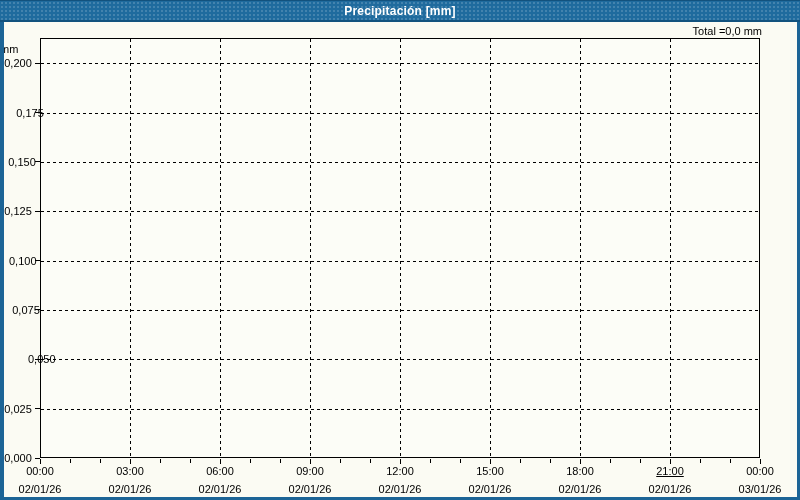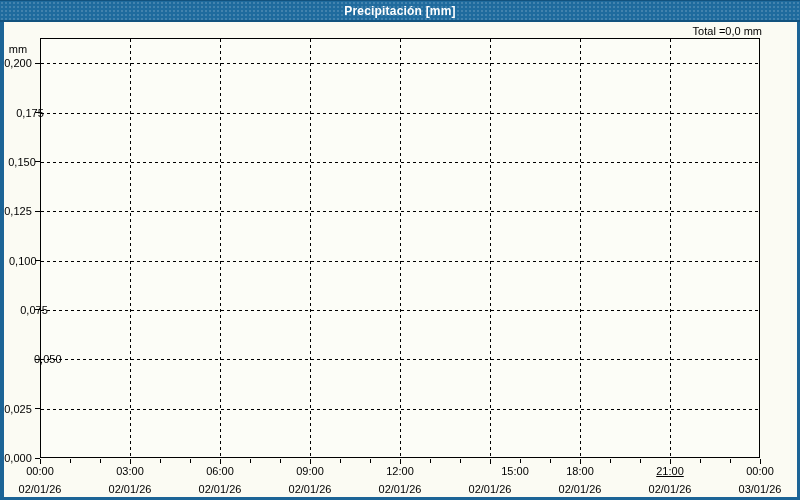--- a/index.html
+++ b/index.html
@@ -50,21 +50,21 @@
 
   .vgrid{position:absolute;top:0;width:1px;height:100%;
     background:repeating-linear-gradient(180deg,var(--grid) 0 3px,transparent 3px 6px);}
   .hgrid{position:absolute;left:0;width:100%;height:1px;
     background:repeating-linear-gradient(90deg,var(--grid) 0 3px,transparent 3px 6px);}
 
   .tick{position:absolute;background:var(--grid);}
 
   .ylab{position:absolute;width:36px;text-align:center;font-size:11px;color:var(--text);line-height:14px;}
   .xlab-time,.xlab-date{position:absolute;width:70px;text-align:center;font-size:11px;color:var(--text);line-height:14px;}
-  .unit{position:absolute;width:36px;text-align:center;font-size:11px;color:var(--text);line-height:14px;}
+  .unit{position:absolute;width:36px;text-align:left;font-size:11px;color:var(--text);line-height:14px;}
 </style>
 </head>
 <body>
 
 <div class="window">
 
   <div class="titlebar">
     <span>Precipitación [mm]</span>
   </div>
 
@@ -92,23 +92,23 @@
       <div class="ylab" style="left: 0px; top: 34.2632px;">0,200</div>
       <div class="tick" style="left: 35px; top: 90.1053px; width: 5px; height: 1px;"></div>
       <div class="ylab" style="left: 12px; top: 83.6053px;">0,175</div>
       <div class="tick" style="left: 35px; top: 139.447px; width: 5px; height: 1px;"></div>
       <div class="ylab" style="left: 0px; top: 132.947px; padding-left: 8px;">0,150</div>
       <div class="tick" style="left: 35px; top: 188.789px; width: 5px; height: 1px;"></div>
       <div class="ylab" style="left: 0px; top: 182.289px;">0,125</div>
       <div class="tick" style="left: 35px; top: 238.132px; width: 5px; height: 1px;"></div>
       <div class="ylab" style="left: 0px; top: 231.632px; padding-left: 9px;">0,100</div>
       <div class="tick" style="left: 35px; top: 287.474px; width: 5px; height: 1px;"></div>
-      <div class="ylab" style="left: 16px; top: 280.974px;">0,075</div>
+      <div class="ylab" style="left: 8px; top: 280.974px;">0,075</div>
       <div class="tick" style="left: 35px; top: 336.816px; width: 5px; height: 1px;"></div>
-      <div class="ylab" style="left: 10px; top: 330.316px; padding-left: 24px;">0,050</div>
+      <div class="ylab" style="left: 4px; top: 330.316px; padding-left: 24px;">0,050</div>
       <div class="tick" style="left: 35px; top: 386.158px; width: 5px; height: 1px;"></div>
       <div class="ylab" style="left: 0px; top: 379.658px;">0,025</div>
       <div class="tick" style="left: 35px; top: 435.5px; width: 5px; height: 1px;"></div>
       <div class="ylab" style="left: 0px; top: 429px;">0,000</div>
       <div class="tick" style="left: 40px; top: 437px; width: 1px; height: 5px;"></div>
       <div class="tick" style="left: 70px; top: 437px; width: 1px; height: 4px;"></div>
       <div class="tick" style="left: 100px; top: 437px; width: 1px; height: 4px;"></div>
       <div class="tick" style="left: 130px; top: 437px; width: 1px; height: 5px;"></div>
       <div class="tick" style="left: 160px; top: 437px; width: 1px; height: 4px;"></div>
       <div class="tick" style="left: 190px; top: 437px; width: 1px; height: 4px;"></div>
@@ -134,21 +134,21 @@
       <div class="xlab-time" style="left: 5px; top: 442px;">00:00</div>
       <div class="xlab-date" style="left: 5px; top: 460px;">02/01/26</div>
       <div class="xlab-time" style="left: 95px; top: 442px;">03:00</div>
       <div class="xlab-date" style="left: 95px; top: 460px;">02/01/26</div>
       <div class="xlab-time" style="left: 185px; top: 442px;">06:00</div>
       <div class="xlab-date" style="left: 185px; top: 460px;">02/01/26</div>
       <div class="xlab-time" style="left: 275px; top: 442px;">09:00</div>
       <div class="xlab-date" style="left: 275px; top: 460px;">02/01/26</div>
       <div class="xlab-time" style="left: 365px; top: 442px;">12:00</div>
       <div class="xlab-date" style="left: 365px; top: 460px;">02/01/26</div>
-      <div class="xlab-time" style="left: 480px; top: 442px;">15:00</div>
+      <div class="xlab-time" style="left: 455px; top: 442px;">15:00</div>
       <div class="xlab-date" style="left: 455px; top: 460px;">02/01/26</div>
       <div class="xlab-time" style="left: 545px; top: 442px;">18:00</div>
       <div class="xlab-date" style="left: 545px; top: 460px;">02/01/26</div>
       <div class="xlab-time" style="left: 635px; top: 442px; text-decoration: underline;">21:00</div>
       <div class="xlab-date" style="left: 635px; top: 460px;">02/01/26</div>
       <div class="xlab-time" style="left: 725px; top: 442px;">00:00</div>
       <div class="xlab-date" style="left: 725px; top: 460px;">03/01/26</div>
     </div>
 
   <div class="frame-left"></div>

